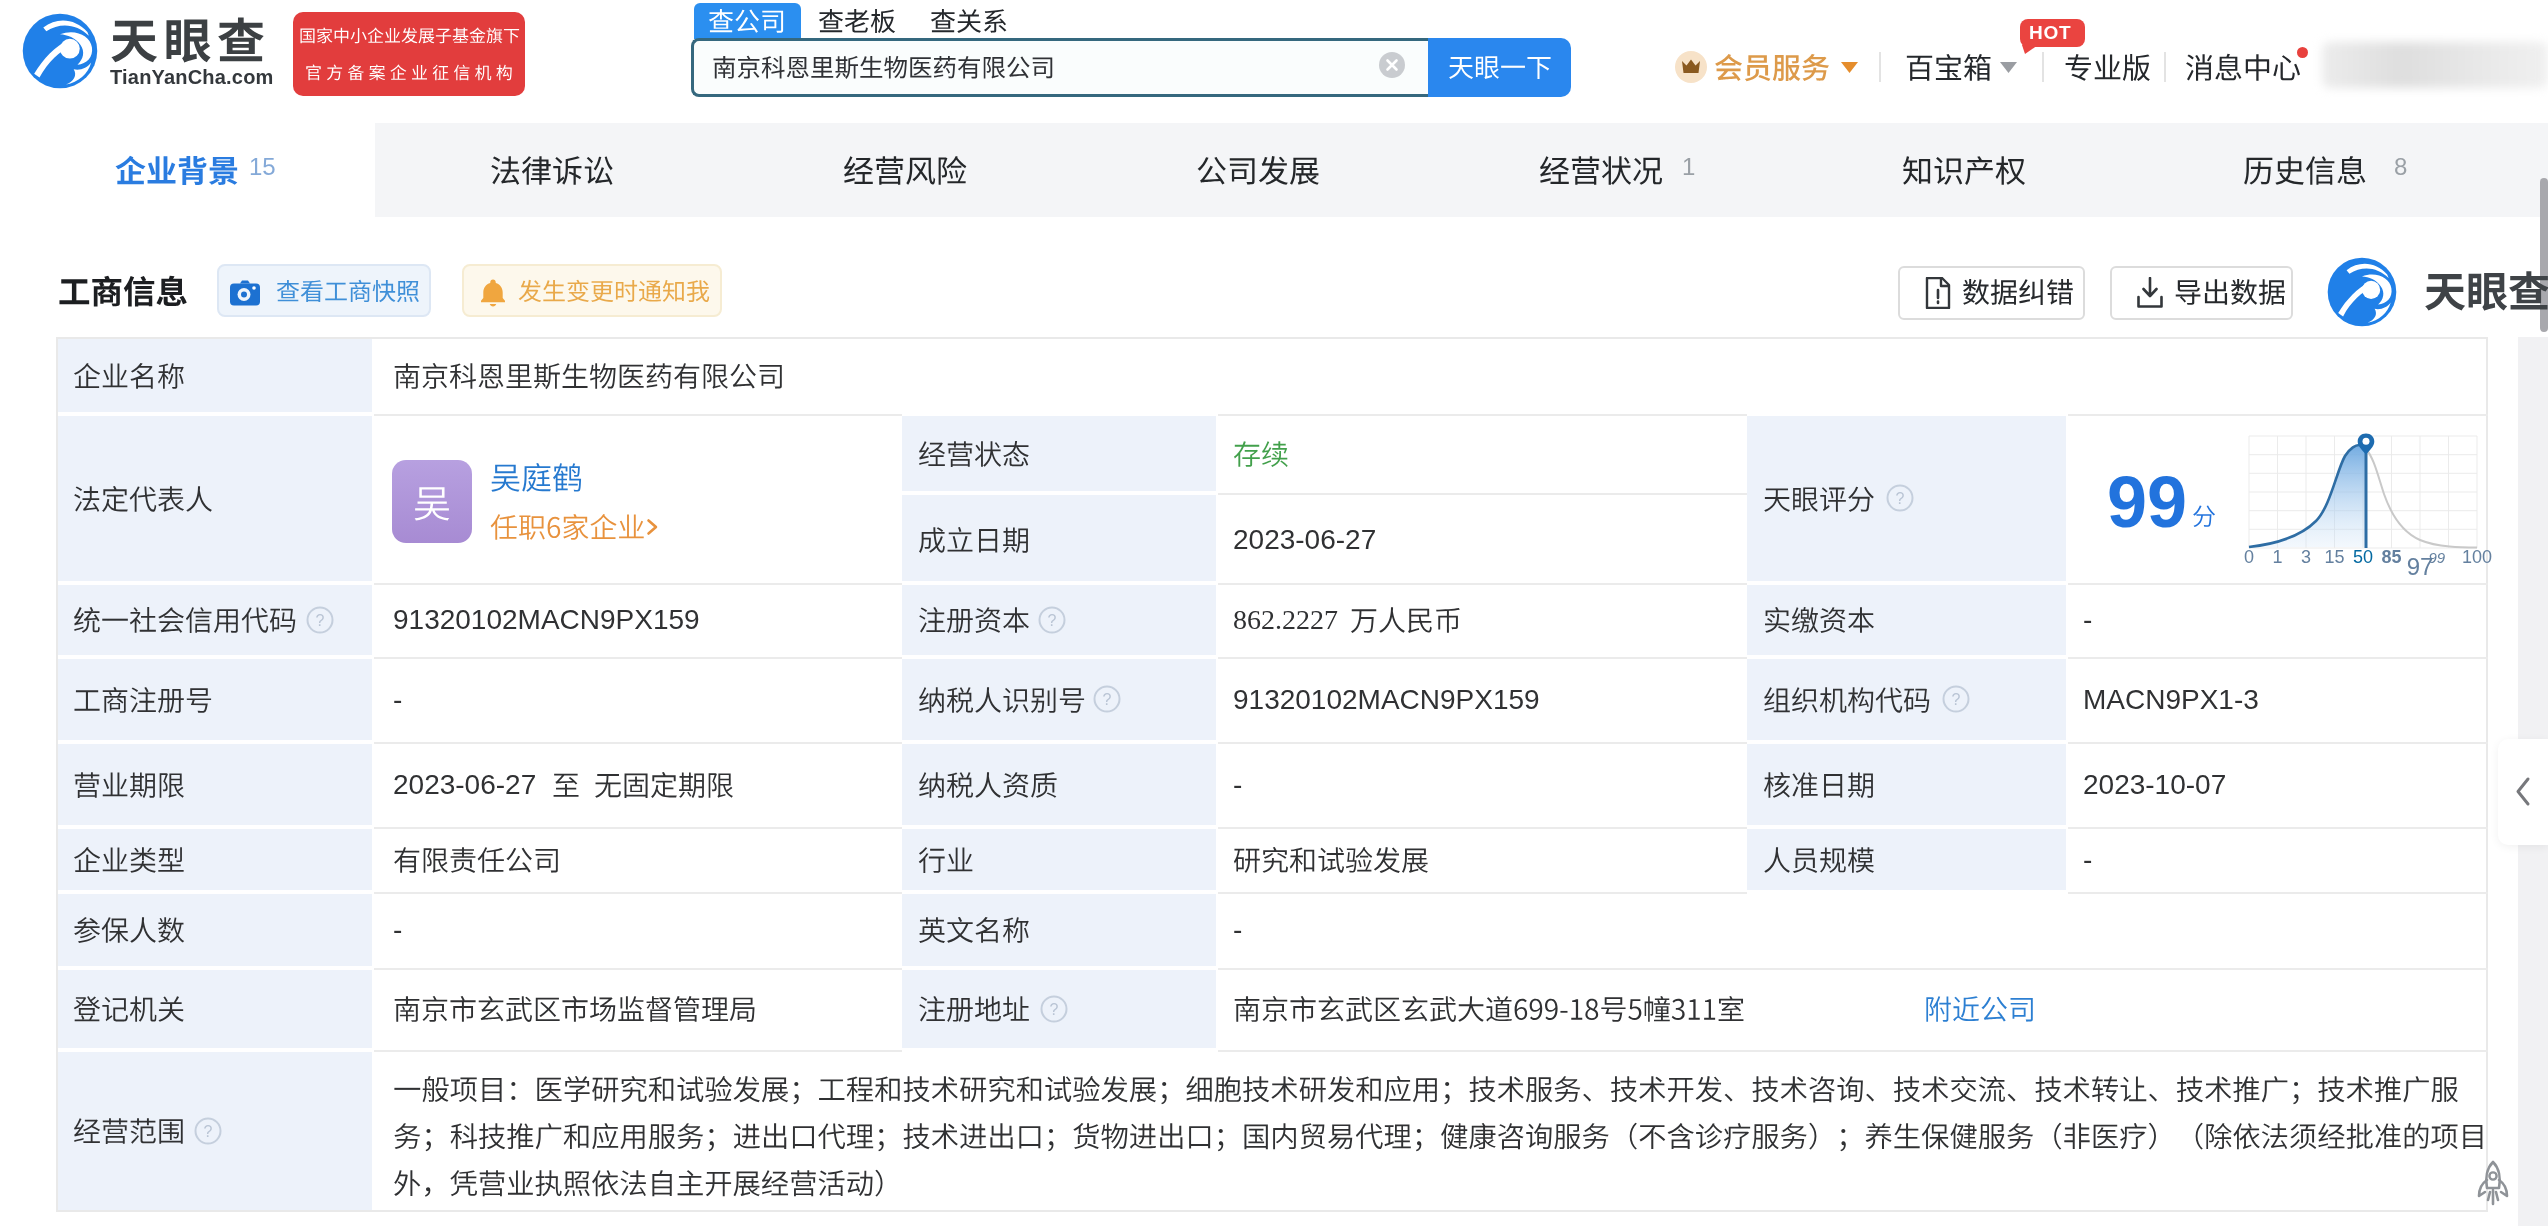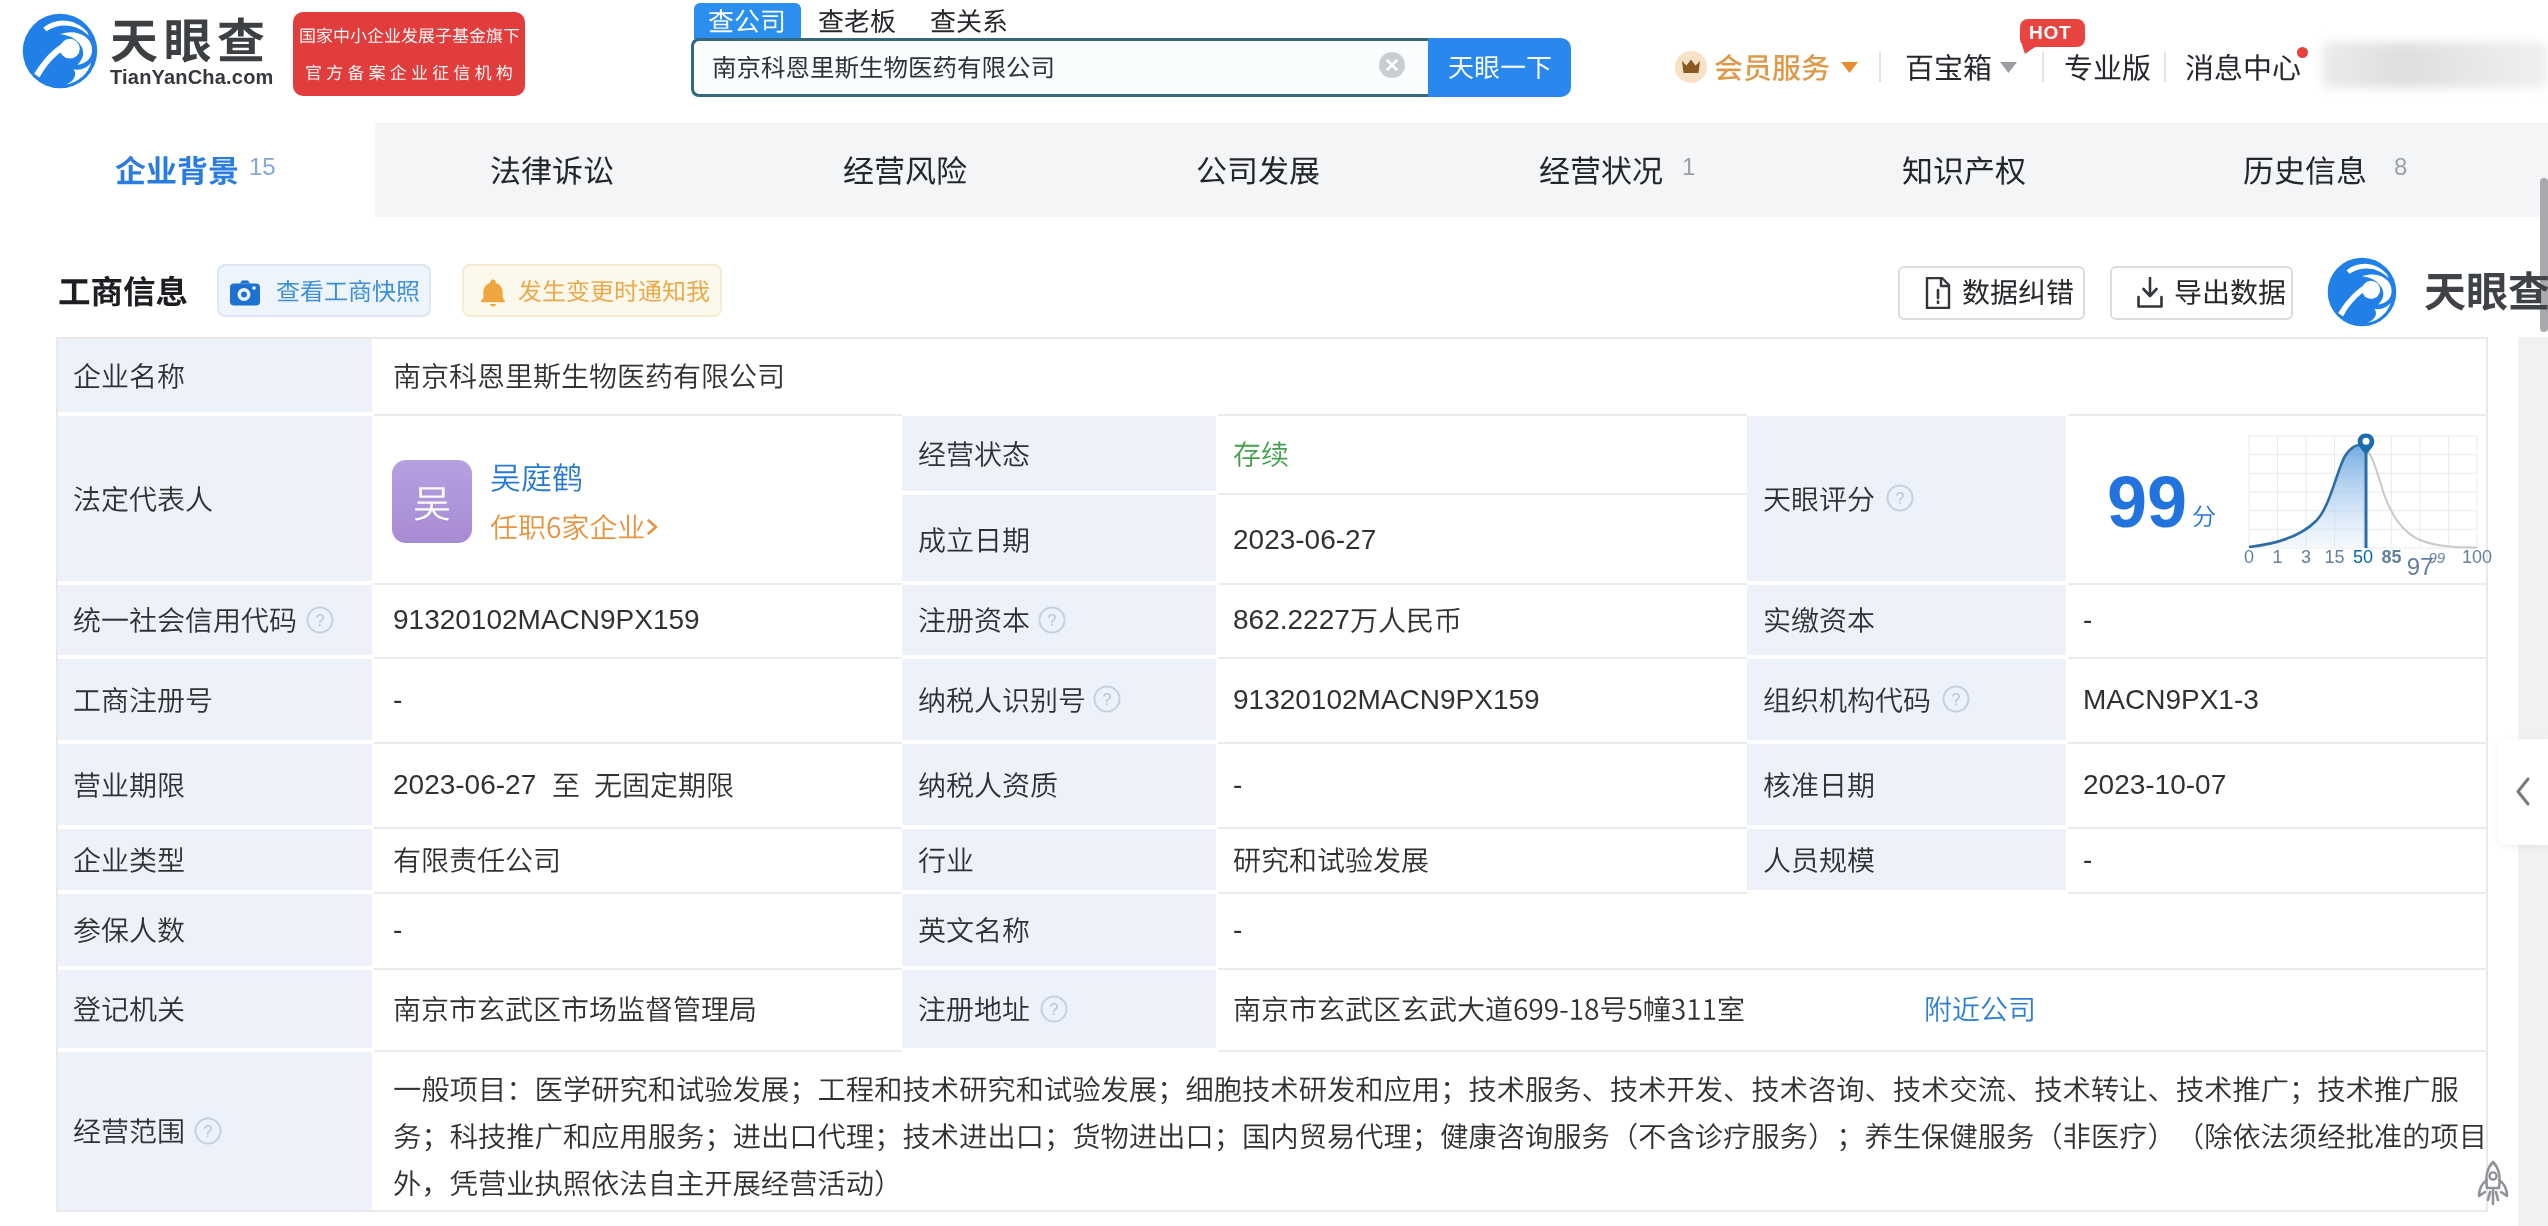--- a/index.html
+++ b/index.html
@@ -728,21 +728,21 @@
     <svg class="ct " style="left:918.0px;top:606.00px;width:112.0px;height:28.0px;color:#303133" viewBox="0 -880 4000 1000">
       <use href="#d6ce8" x="0"></use>
       <use href="#d518c" x="1000"></use>
       <use href="#d8d44" x="2000"></use>
       <use href="#d672c" x="3000"></use>
     </svg>
     <svg style="position:absolute;left:1038px;top:606px;width:28px;height:28px" viewBox="0 0 28 28">
       <circle cx="14" cy="14" r="12.5" fill="none" stroke="#c5cfdd" stroke-width="2"></circle>
       <text x="14" y="19.5" font-size="16" fill="#b9c4d4" text-anchor="middle" font-family="Liberation Sans">?</text>
     </svg>
-    <div class="lt" style="left:1233.0px;top:603.20px;font-size:28px;color:#303133;line-height:33.6px;">862.2227</div>
+    <div class="lt" style="left:1233.0px;top:603.20px;font-size:28px;color:#303133;line-height:33.6px;font-family:Liberation Serif, serif;">862.2227</div>
     <svg class="ct " style="left:1350.0px;top:606.00px;width:112.0px;height:28.0px;color:#303133" viewBox="0 -880 4000 1000">
       <use href="#d4e07" x="0"></use>
       <use href="#d4eba" x="1000"></use>
       <use href="#d6c11" x="2000"></use>
       <use href="#d5e01" x="3000"></use>
     </svg>
     <svg class="ct " style="left:1763.0px;top:606.00px;width:112.0px;height:28.0px;color:#303133" viewBox="0 -880 4000 1000">
       <use href="#d5b9e" x="0"></use>
       <use href="#d7f34" x="1000"></use>
       <use href="#d8d44" x="2000"></use>

